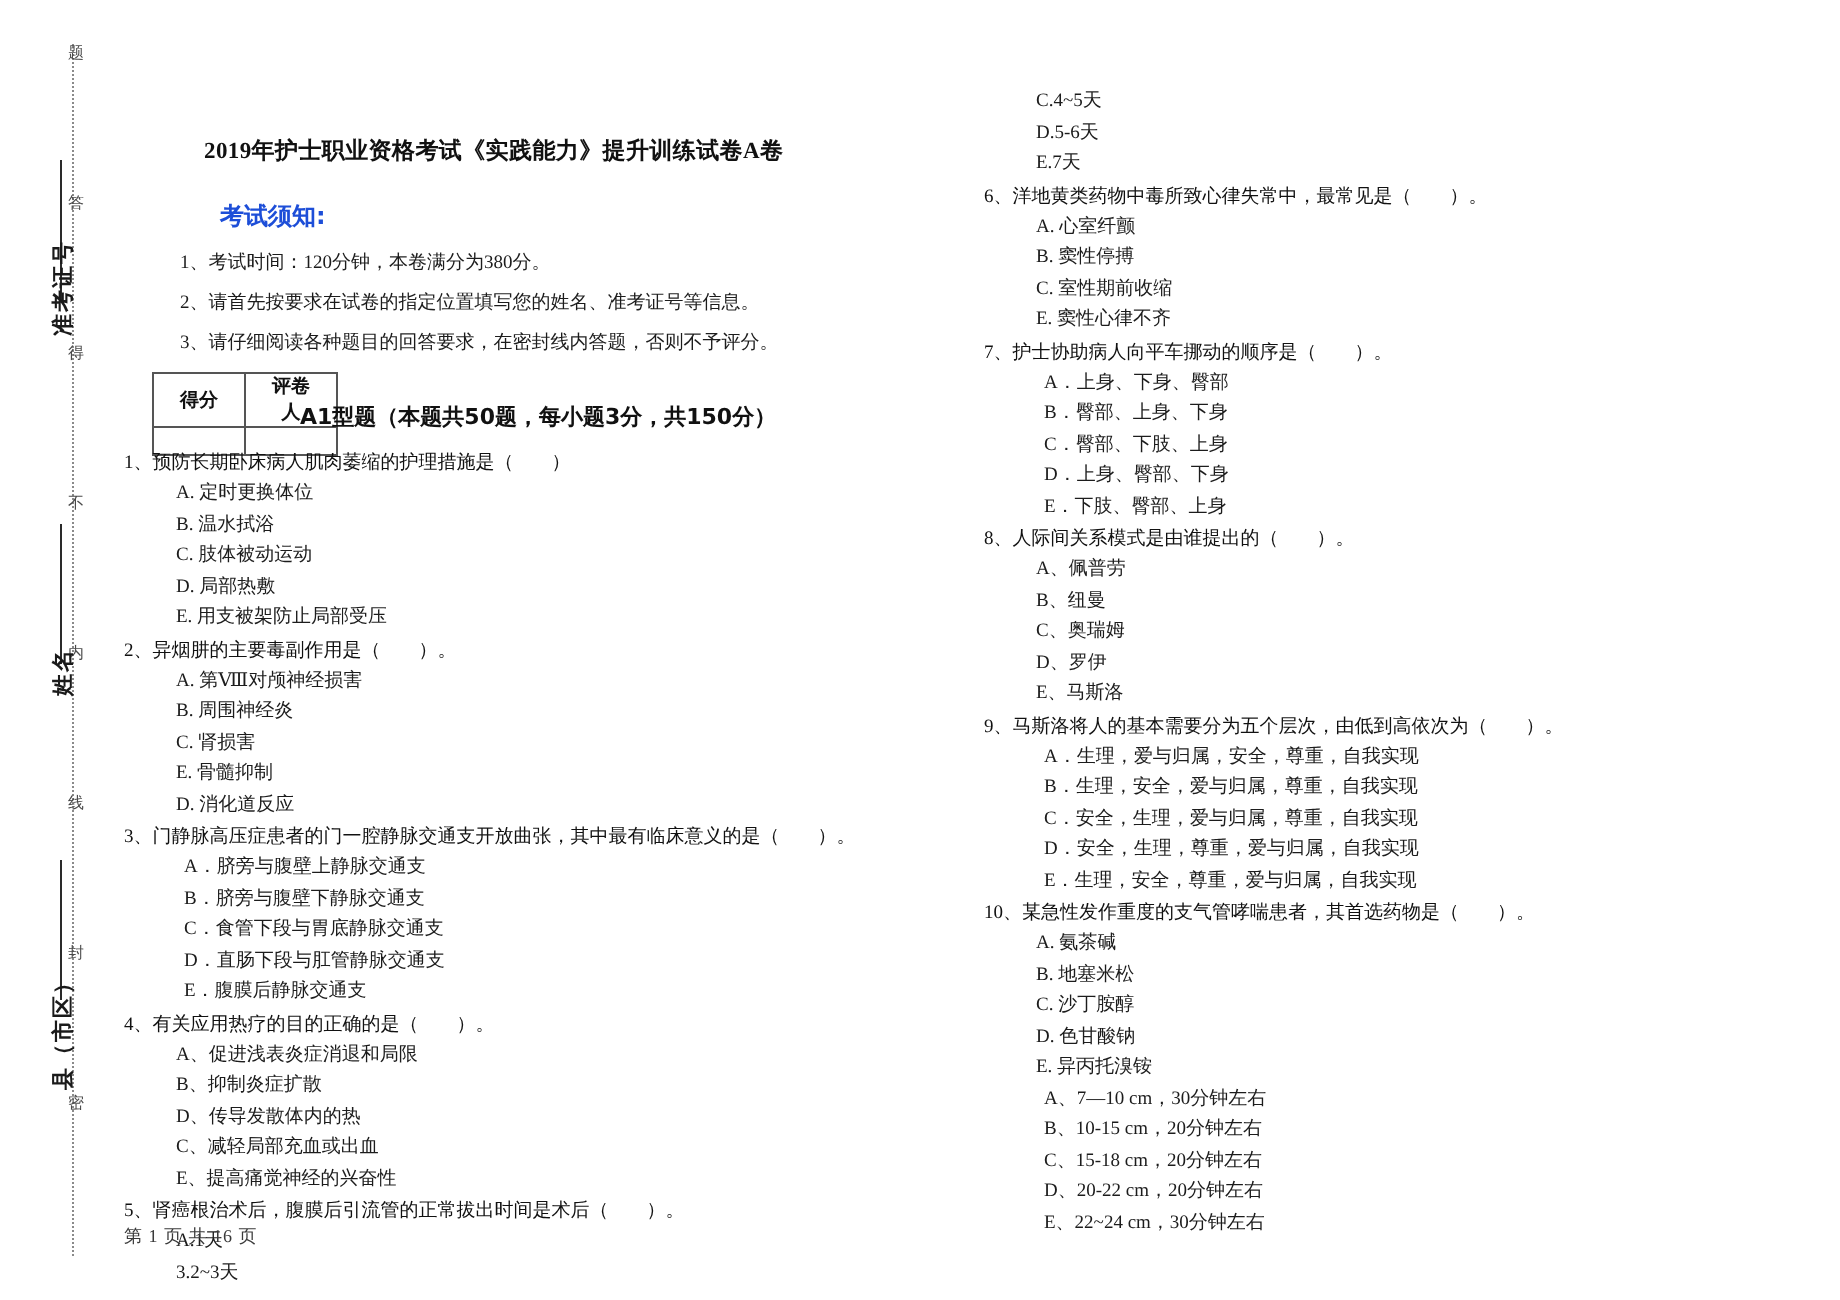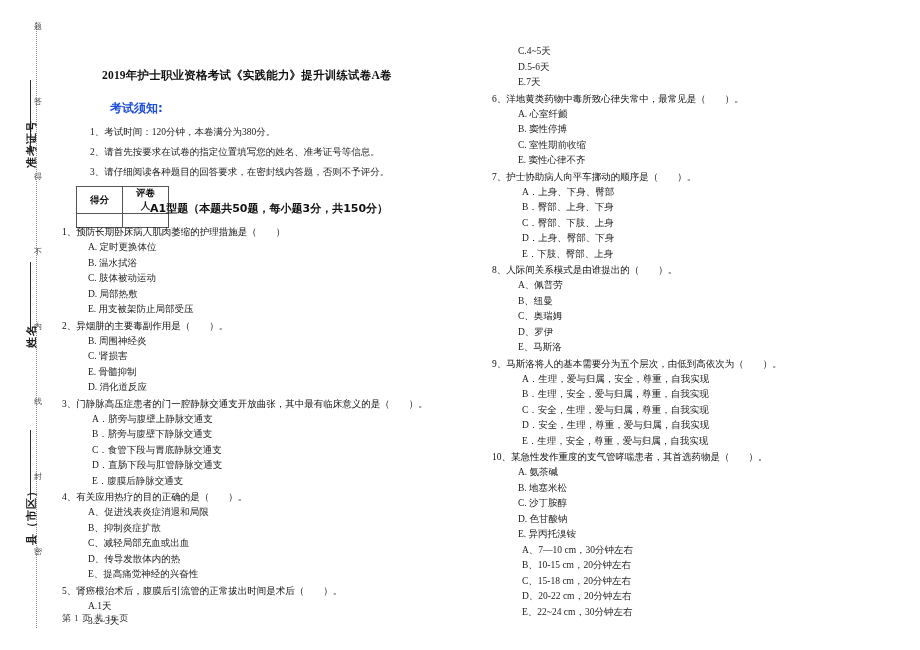--- a/index.html
+++ b/index.html
@@ -224,41 +224,42 @@
         <div class="q-stem">1、预防长期卧床病人肌肉萎缩的护理措施是（　　）</div>
         <div class="q-opt">A. 定时更换体位</div>
         <div class="q-opt">B. 温水拭浴</div>
         <div class="q-opt">C. 肢体被动运动</div>
         <div class="q-opt">D. 局部热敷</div>
         <div class="q-opt">E. 用支被架防止局部受压</div>
       </div>
 
       <div class="q-block">
         <div class="q-stem">2、异烟肼的主要毒副作用是（　　）。</div>
+        <div class="q-opt">A. 第Ⅷ对颅神经损害</div>
         <div class="q-opt">B. 周围神经炎</div>
         <div class="q-opt">C. 肾损害</div>
         <div class="q-opt">E. 骨髓抑制</div>
         <div class="q-opt">D. 消化道反应</div>
       </div>
 
       <div class="q-block">
         <div class="q-stem">3、门静脉高压症患者的门一腔静脉交通支开放曲张，其中最有临床意义的是（　　）。</div>
         <div class="q-opt wide">A．脐旁与腹壁上静脉交通支</div>
         <div class="q-opt wide">B．脐旁与腹壁下静脉交通支</div>
         <div class="q-opt wide">C．食管下段与胃底静脉交通支</div>
         <div class="q-opt wide">D．直肠下段与肛管静脉交通支</div>
         <div class="q-opt wide">E．腹膜后静脉交通支</div>
       </div>
 
       <div class="q-block">
         <div class="q-stem">4、有关应用热疗的目的正确的是（　　）。</div>
         <div class="q-opt">A、促进浅表炎症消退和局限</div>
         <div class="q-opt">B、抑制炎症扩散</div>
+        <div class="q-opt">D、传导发散体内的热</div>
         <div class="q-opt">C、减轻局部充血或出血</div>
-        <div class="q-opt">D、传导发散体内的热</div>
         <div class="q-opt">E、提高痛觉神经的兴奋性</div>
       </div>
 
       <div class="q-block">
         <div class="q-stem">5、肾癌根治术后，腹膜后引流管的正常拔出时间是术后（　　）。</div>
         <div class="q-opt">A.1天</div>
         <div class="q-opt">3.2~3天</div>
       </div>
 
     </div>

